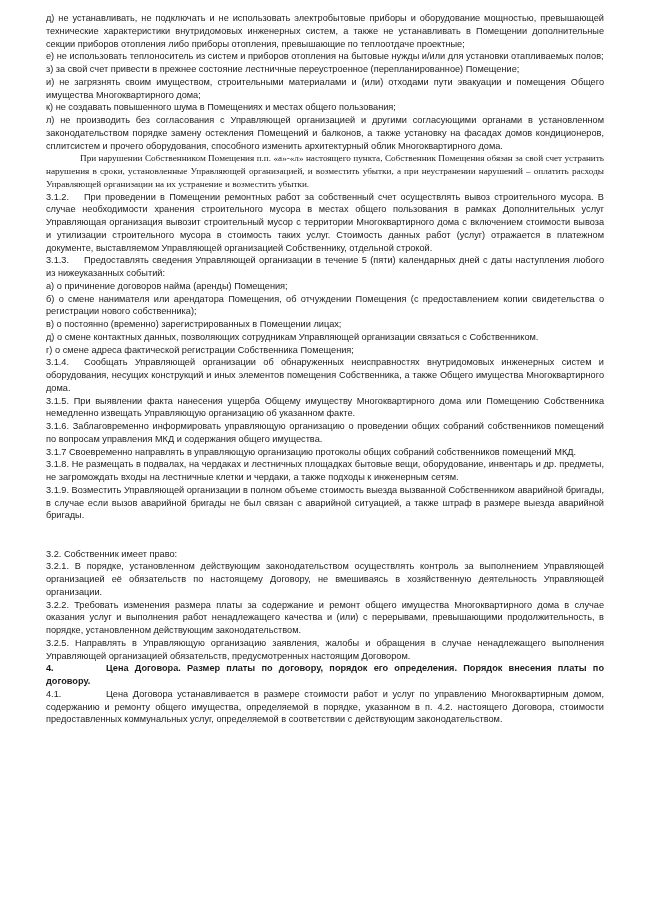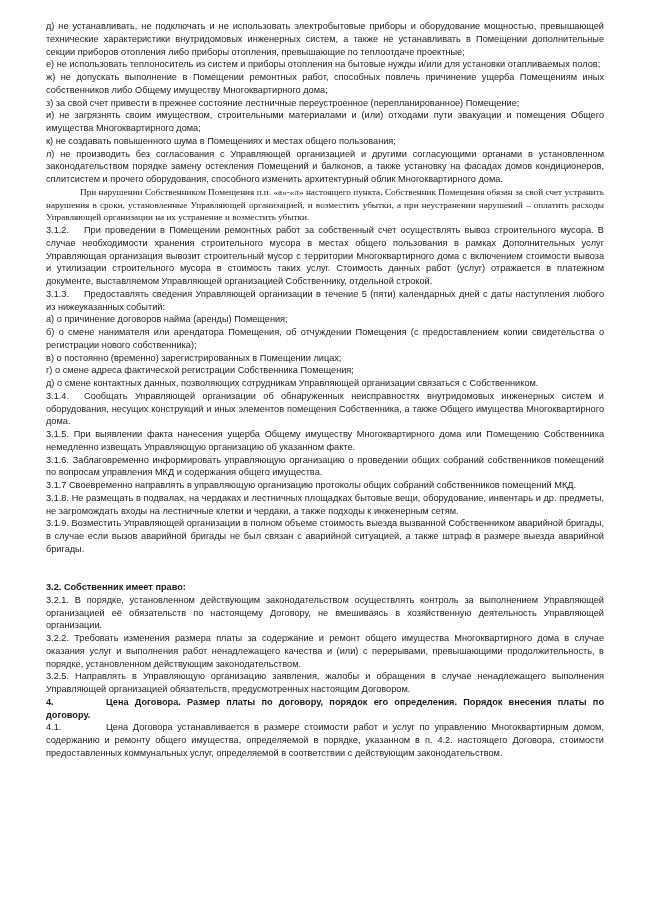--- a/index.html
+++ b/index.html
@@ -1,59 +1,58 @@
 <!DOCTYPE html>
 <html><head>
   <meta charset="utf-8">
   <style>
     html, body { margin: 0; padding: 0; background: #ffffff; }
     body { width: 650px; height: 920px; overflow: hidden; position: relative; }
     .page {
       position: absolute;
       left: 46px;
-      top: 20px;
+      top: 12px;
       width: 558px;
       font-family: "Liberation Sans", sans-serif;
       font-size: 9.2px;
       line-height: 12.75px;
       color: #1a1a1a;
       text-align: justify;
     }
     .p { margin: 0; }
     .indent { text-indent: 34px; font-family: Liberation Serif, serif; }
     .num { display: inline-block; width: 34px; }
     .num-wide { display: inline-block; width: 38px; }
-    .bold { font-weight: bold; }
+    .bold { font-weight: normal; }
     .gap { height: 12.75px; }
     .heading4 { font-weight: bold; }
     .heading4 .num { width: 60px; }
   </style>
 </head>
 <body>
 
 <div class="page">
 
   <p class="p">д) не устанавливать, не подключать и не использовать электробытовые приборы и оборудование мощностью, превышающей технические характеристики внутридомовых инженерных систем, а также не устанавливать в Помещении дополнительные секции приборов отопления либо приборы отопления, превышающие по теплоотдаче проектные;</p>
-  <p class="p">е) не использовать теплоноситель из систем и приборы отопления на бытовые нужды и/или для установки отапливаемых полов;</p>
-  <p class="p">ж) не допускать выполнение в Помещении ремонтных работ, способных повлечь причинение ущерба Помещениям иных собственников либо Общему имуществу Многоквартирного дома;</p>
+  <p class="p">е) не использовать теплоноситель из систем и приборов отопления на бытовые нужды и/или для установки отапливаемых полов;</p>
   <p class="p">з) за свой счет привести в прежнее состояние лестничные переустроенное (перепланированное) Помещение;</p>
   <p class="p">и) не загрязнять своим имуществом, строительными материалами и (или) отходами пути эвакуации и помещения Общего имущества Многоквартирного дома;</p>
   <p class="p">к) не создавать повышенного шума в Помещениях и местах общего пользования;</p>
   <p class="p">л) не производить без согласования с Управляющей организацией и другими согласующими органами в установленном законодательством порядке замену остекления Помещений и балконов, а также установку на фасадах домов кондиционеров, сплитсистем и прочего оборудования, способного изменить архитектурный облик Многоквартирного дома.</p>
 
   <p class="p indent">При нарушении Собственником Помещения п.п. «а»-«л» настоящего пункта, Собственник Помещения обязан за свой счет устранить нарушения в сроки, установленные Управляющей организацией, и возместить убытки, а при неустранении нарушений – оплатить расходы Управляющей организации на их устранение и возместить убытки.</p>
 
   <p class="p"><span class="num-wide">3.1.2.</span><span>При проведении в Помещении ремонтных работ за собственный счет осуществлять вывоз строительного мусора. В случае необходимости хранения строительного мусора в местах общего пользования в рамках Дополнительных услуг Управляющая организация вывозит строительный мусор с территории Многоквартирного дома с включением стоимости вывоза и утилизации строительного мусора в стоимость таких услуг. Стоимость данных работ (услуг) отражается в платежном документе, выставляемом Управляющей организацией Собственнику, отдельной строкой.</span></p>
 
   <p class="p"><span class="num-wide">3.1.3.</span><span>Предоставлять сведения Управляющей организации в течение 5 (пяти) календарных дней с даты наступления любого из нижеуказанных событий:</span></p>
   <p class="p">а) о причинение договоров найма (аренды) Помещения;</p>
   <p class="p">б) о смене нанимателя или арендатора Помещения, об отчуждении Помещения (с предоставлением копии свидетельства о регистрации нового собственника);</p>
   <p class="p">в) о постоянно (временно) зарегистрированных в Помещении лицах;</p>
+  <p class="p">д) о смене контактных данных, позволяющих сотрудникам Управляющей организации связаться с Собственником.</p>
   <p class="p">г) о смене адреса фактической регистрации Собственника Помещения;</p>
-  <p class="p">д) о смене контактных данных, позволяющих сотрудникам Управляющей организации связаться с Собственником.</p>
 
   <p class="p"><span class="num-wide">3.1.4.</span><span>Сообщать Управляющей организации об обнаруженных неисправностях внутридомовых инженерных систем и оборудования, несущих конструкций и иных элементов помещения Собственника, а также Общего имущества Многоквартирного дома.</span></p>
 
   <p class="p">3.1.5. При выявлении факта нанесения ущерба Общему имуществу Многоквартирного дома или Помещению Собственника немедленно извещать Управляющую организацию об указанном факте.</p>
   <p class="p">3.1.6. Заблаговременно информировать управляющую организацию о проведении общих собраний собственников помещений по вопросам управления МКД и содержания общего имущества.</p>
   <p class="p">3.1.7 Своевременно направлять в управляющую организацию протоколы общих собраний собственников помещений МКД.</p>
   <p class="p">3.1.8. Не размещать в подвалах, на чердаках и лестничных площадках бытовые вещи, оборудование, инвентарь и др. предметы, не загромождать входы на лестничные клетки и чердаки, а также подходы к инженерным сетям.</p>
   <p class="p">3.1.9. Возместить Управляющей организации в полном объеме стоимость выезда вызванной Собственником аварийной бригады, в случае если вызов аварийной бригады не был связан с аварийной ситуацией, а также штраф в размере выезда аварийной бригады.</p>
 
   <div class="gap"></div>

